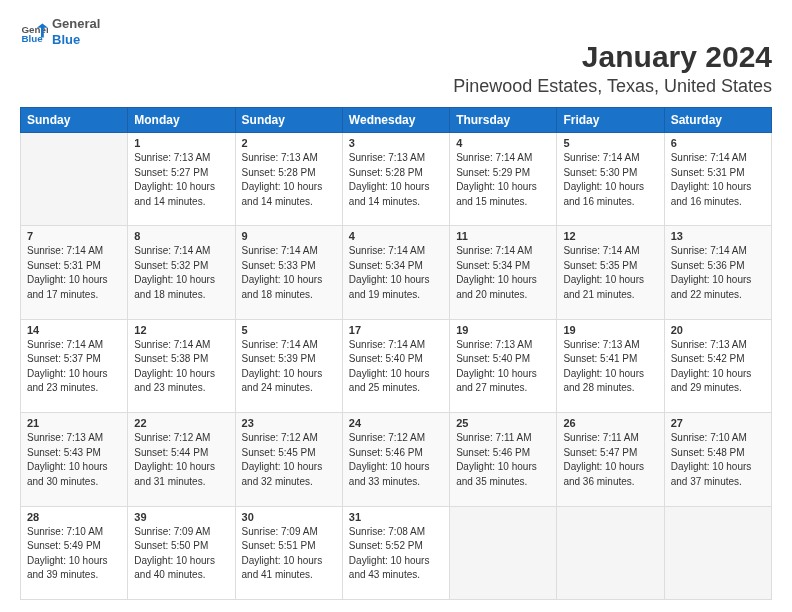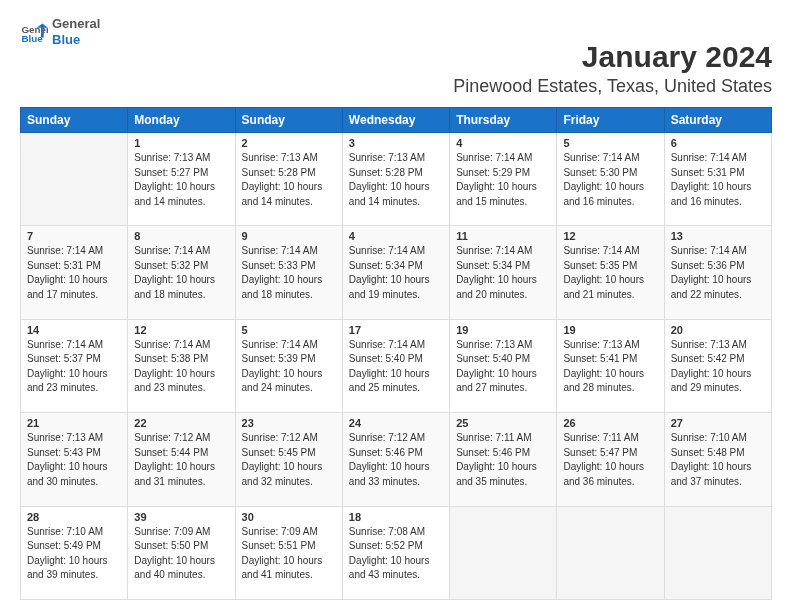--- a/index.html
+++ b/index.html
@@ -257,21 +257,21 @@
           </td>
           <td>
             <span class="day-num">39</span>
             <div class="day-detail">Sunrise: 7:09 AM<br>Sunset: 5:50 PM<br>Daylight: 10 hours and 40 minutes.</div>
           </td>
           <td>
             <span class="day-num">30</span>
             <div class="day-detail">Sunrise: 7:09 AM<br>Sunset: 5:51 PM<br>Daylight: 10 hours and 41 minutes.</div>
           </td>
           <td>
-            <span class="day-num">18</span>
+            <span class="day-num">31</span>
             <div class="day-detail">Sunrise: 7:08 AM<br>Sunset: 5:52 PM<br>Daylight: 10 hours and 43 minutes.</div>
           </td>
           <td class="empty-cell"></td>
           <td class="empty-cell"></td>
           <td class="empty-cell"></td>
         </tr>
       </tbody>
   </table>
 </div>
 

